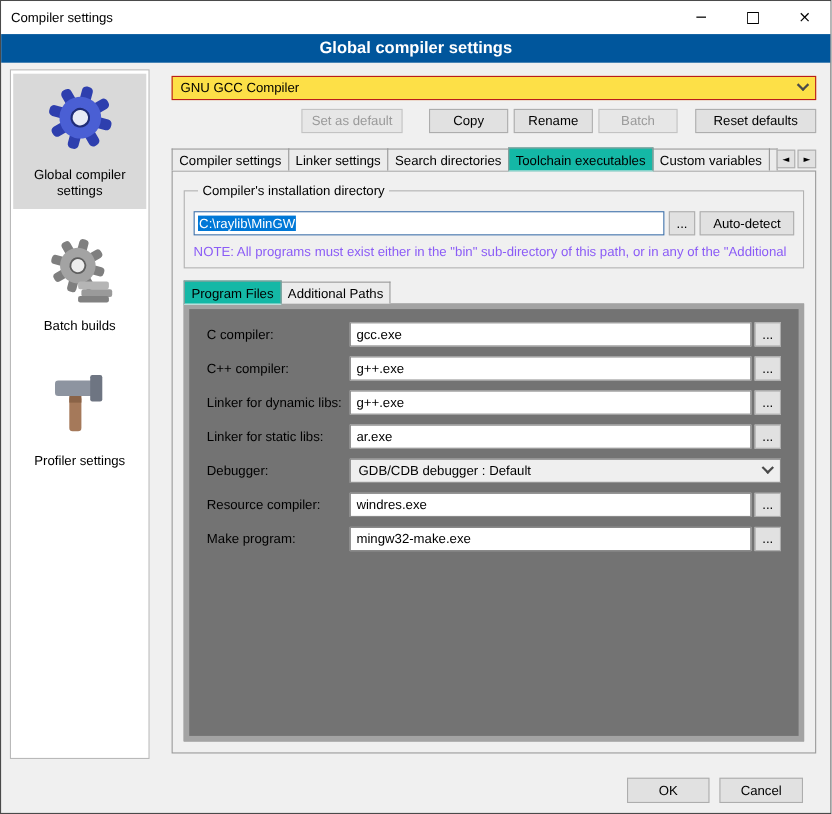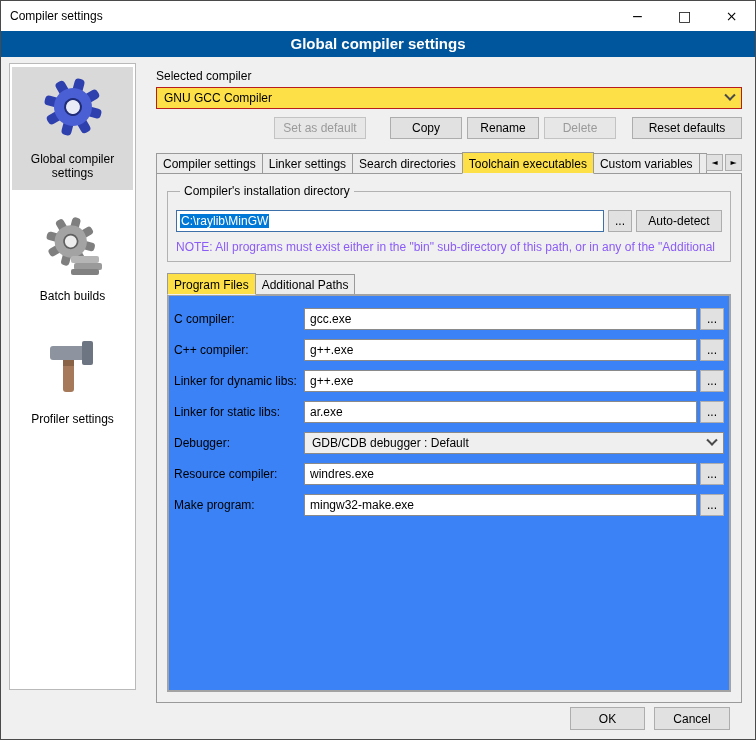--- a/index.html
+++ b/index.html
@@ -35,39 +35,39 @@
   .btn { height:22px; background:#e1e1e1; border:1px solid #adadad; font-family:inherit; font-size:12px; text-align:center; cursor:default; }
   .btn.disabled { color:#9a9a9a; background:#e7e7e7; border-color:#c3c3c3; }
   .b-setdef { width:92px; margin-right:24px; }
   .b-copy, .b-rename, .b-delete { width:72px; margin-right:5px; }
   .b-delete { margin-right:16px; }
   .b-reset { width:110px; margin-right:0; }
 
   
   .tabs { margin-top:12px; display:flex; align-items:flex-end; height:22px; position:relative; z-index:2; }
   .tab { height:20px; line-height:20px; padding:0 6px; background:#ececec; border:1px solid #9a9a9a; border-bottom:none; margin-right:-1px; white-space:nowrap; cursor:default; }
-  .tab.active { height:22px; line-height:22px; background:#fde047; margin-bottom:-1px; border-bottom:1px solid #f0f0f0; z-index:3; position:relative; }
+  .tab.active { height:22px; line-height:22px; background:#14b8a6; margin-bottom:-1px; border-bottom:1px solid #f0f0f0; z-index:3; position:relative; }
   .tab.truncated { width:44px; overflow:hidden; padding-right:0; }
   .tab-arrows { margin-left:auto; display:flex; gap:2px; padding-bottom:2px; }
   .arrow-btn { width:17px; height:17px; background:#e1e1e1; border:1px solid #adadad; font-size:8px; line-height:15px; text-align:center; font-family:"DejaVu Sans",sans-serif; cursor:default; }
 
   .tab-panel { position:relative; z-index:1; border:1px solid #9a9a9a; background:#f0f0f0; height:530px; padding:8px 10px 10px; display:flex; flex-direction:column; }
 
   fieldset.groupbox { border:1px solid #b2b2b2; padding:12px 8px 5px; margin-top:2px; }
   fieldset.groupbox legend { padding:0 4px; margin-left:4px; font-size:12px; }
 
   .path-row { display:flex; gap:4px; }
   .path-input { flex:1; height:22px; border:1px solid #3d6fa8; background:#fff; display:flex; align-items:center; padding:0 3px; overflow:hidden; white-space:nowrap;text-align:right; }
   .sel-text { background:#0078d7; color:#fff; padding:0 1px; }
   .dots-btn { width:24px; height:22px; flex:0 0 auto; }
   .autodetect-btn { width:86px; height:22px; flex:0 0 auto; }
   .note { color:#8b5cf6; margin-top:8px; margin-bottom:2px; white-space:nowrap; overflow:hidden; }
 
   .subtabs { display:flex; align-items:flex-end; height:22px; margin-top:10px; position:relative; z-index:2; }
-  .subpanel { position:relative; z-index:1; flex:1; border:2px solid #a3a3a3; background:#3b82f6; padding:12px 5px; overflow:hidden; }
+  .subpanel { position:relative; z-index:1; flex:1; border:5px solid #a3a3a3; background:#737373; padding:12px 16px; overflow:hidden; }
 
   .row { display:flex; align-items:center; margin-bottom:9px; }
   .row .lbl { width:130px; flex:0 0 auto; }
   .field-input { flex:1; height:22px; border:1px solid #8a8a8a; background:#fff; padding:0 5px; font-family:inherit; font-size:12px; color:#000; min-width:0; }
   .row .dots-btn { margin-left:3px; }
   .combo.gray { flex:1; background:#efefef; border:1px solid #8a8a8a; }
 
   .footer { position:absolute; bottom:9px; right:25px; display:flex; gap:9px; }
   .footer .btn { height:23px; }
   .b-ok { width:75px; }
@@ -129,31 +129,30 @@
         <rect x="41" y="6" width="11" height="24" rx="2" fill="#6e7582"></rect>
         <rect x="22" y="25" width="11" height="32" rx="3" fill="#a5795a"></rect>
         <rect x="22" y="25" width="11" height="6" fill="#8a6347"></rect>
       </svg>
       <span class="side-label">Profiler settings</span>
     </div>
   </div>
 
   <div class="main">
 
-    <span class="field-label">Selected compiler</span>
     <div class="combo">
       <span>GNU GCC Compiler</span>
       <span class="chev"></span>
     </div>
 
     <div class="btn-row">
       <button class="btn disabled b-setdef">Set as default</button>
       <button class="btn b-copy">Copy</button>
       <button class="btn b-rename">Rename</button>
-      <button class="btn disabled b-delete">Delete</button>
+      <button class="btn disabled b-delete">Batch</button>
       <button class="btn b-reset">Reset defaults</button>
     </div>
 
     <div class="tabs">
       <div class="tab">Compiler settings</div>
       <div class="tab">Linker settings</div>
       <div class="tab">Search directories</div>
       <div class="tab active">Toolchain executables</div>
       <div class="tab">Custom variables</div>
       <div class="tab truncated">Buil</div>

